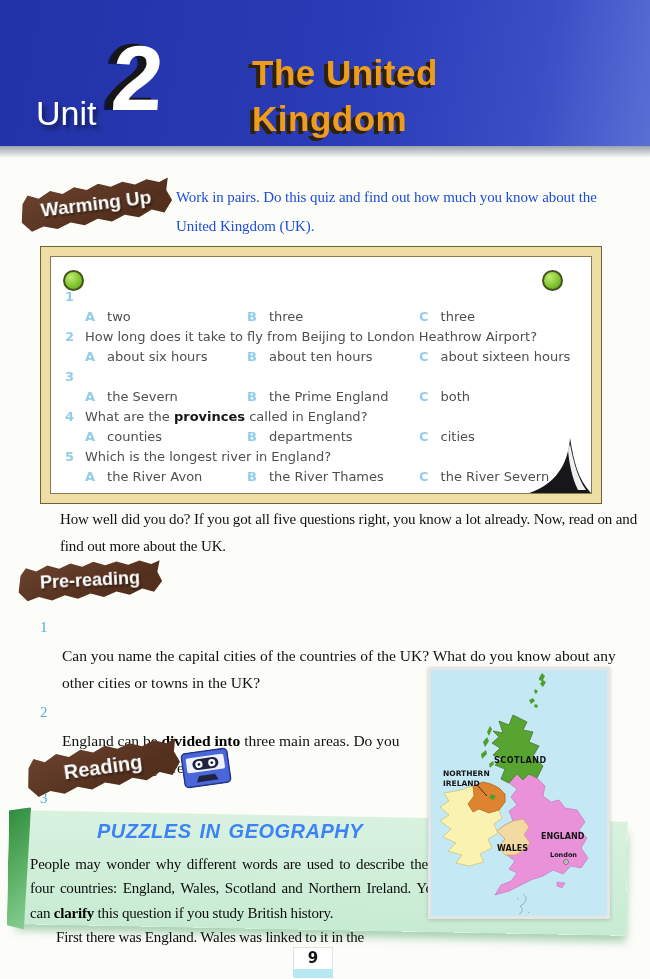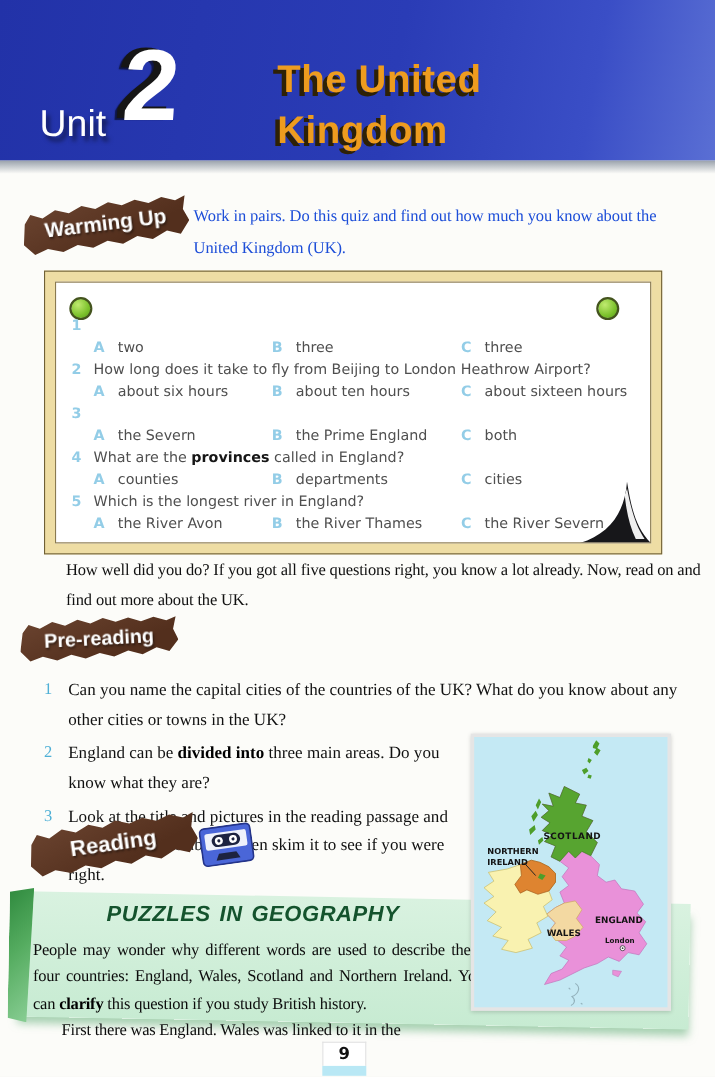--- a/index.html
+++ b/index.html
@@ -53,38 +53,38 @@
   .opts{display:flex;height:20px;align-items:center;padding-left:20px;}
   .opt{display:flex;align-items:center;}
   .opt:nth-child(1){width:162px;} .opt:nth-child(2){width:172px;} .opt:nth-child(3){flex:1;}
   .olet{color:#93cde7;font-weight:bold;margin-right:12px;}
   .curl{position:absolute;right:-1px;bottom:-1px;}
 
   
   .pre-list{position:absolute;left:40px;top:615px;width:600px;font-size:15.5px;line-height:1.72;color:#111;}
   .pre-item{display:flex;margin-bottom:4px;}
   .pnum{width:22px;flex:none;color:#4fb0d6;font-size:15px;}
-  .itext{max-width:566px;}
+  .itext{max-width:566px;margin-top:28px;}
   .pre-item.narrow .itext{max-width:366px;}
   .itext b{color:#000;}
 
   
   .cassette{position:absolute;left:182px;top:750px;transform:rotate(-8deg);}
 
   
   .panel-bg{position:absolute;left:12px;top:810px;width:616px;height:114px;
           background:linear-gradient(180deg,#d9f2e0,#c7ebd2);
           transform:rotate(1.1deg);transform-origin:left top;
           box-shadow:3px 9px 8px -3px rgba(110,180,130,.6);}
   .panel-fold{position:absolute;left:-3px;top:-3px;width:22px;height:122px;
           background:linear-gradient(135deg,#2f8a3e,#55ac60 45%,#8bcf96);
           clip-path:polygon(0 3%,100% 0,78% 100%,0 97%);}
   .panel-text{position:absolute;left:30px;top:818px;width:412px;}
   .passage-title{width:400px;text-align:center;font-family:"Liberation Sans",sans-serif;
-          font-weight:bold;font-style:italic;font-size:20px;color:#14532d;
+          font-weight:bold;font-style:italic;font-size:20px;color:#3b82f6;
           letter-spacing:.5px;word-spacing:2px;margin:2px 0 9px 0;}
   .passage{font-size:15px;line-height:1.62;color:#0c0c0c;text-align:justify;letter-spacing:-.2px;width:410px;}
   .passage p{margin:0;}
   .passage p.ind{text-indent:26px;}
   .passage b{color:#000;}
 
   
   .map{position:absolute;left:428px;top:667px;width:182px;height:252px;background:#e5e5e5;
           padding:3px;box-sizing:border-box;box-shadow:0 1px 4px rgba(0,0,0,.18);}
   .map svg{display:block;width:100%;height:100%;}

